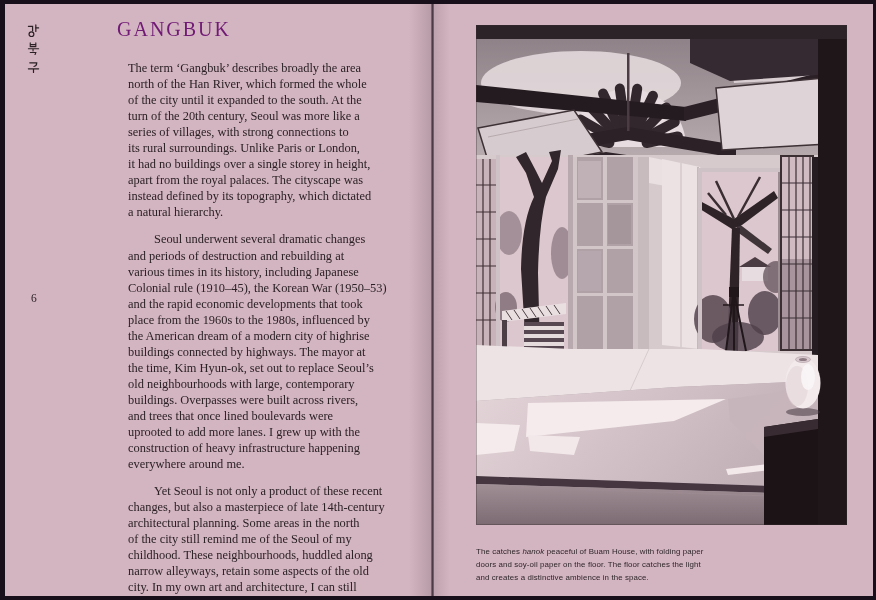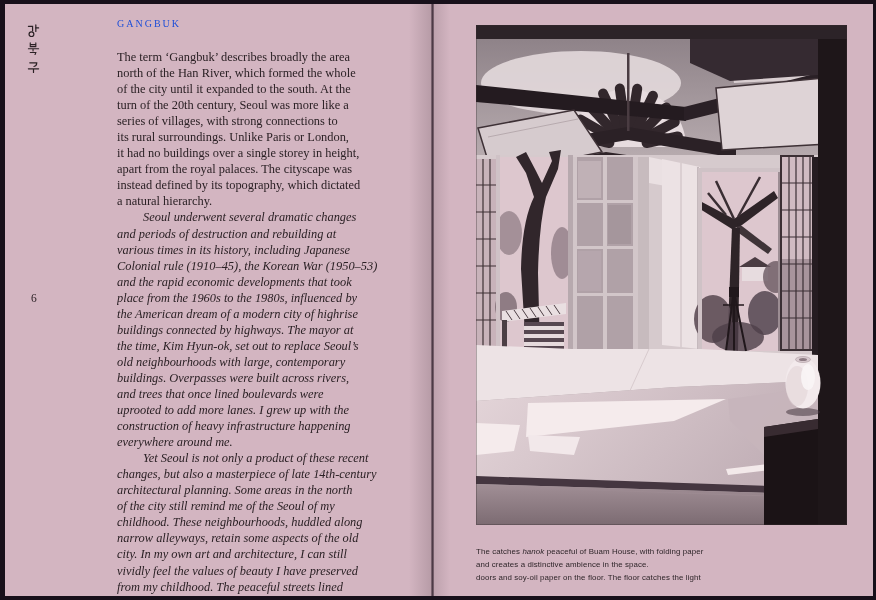--- a/index.html
+++ b/index.html
@@ -10,26 +10,26 @@
           background:linear-gradient(90deg,#8d7480,#463540 55%,#8d7480);}
   .gutter-shade-l{position:absolute;left:404px;top:0;width:22px;height:100%;
           background:linear-gradient(90deg,rgba(58,42,50,0),rgba(58,42,50,.18));}
   .gutter-shade-r{position:absolute;left:429px;top:0;width:16px;height:100%;
           background:linear-gradient(90deg,rgba(58,42,50,.14),rgba(58,42,50,0));}
 
   
   .spine-label{position:absolute;left:22px;top:20px;display:flex;flex-direction:column;gap:5px;}
   .spine-label svg{display:block;}
   .page-number{position:absolute;left:26px;top:288px;font-size:11.5px;color:#2b2125;}
-  .chapter-title{position:absolute;left:112px;top:14px;font-size:10px;letter-spacing:2px;
-          color:#1d4ed8;}
+  .chapter-title{position:absolute;left:112px;top:14px;font-size:20px;letter-spacing:2px;
+          color:#701a75;}
   .body-text{position:absolute;left:112px;top:45px;width:316px;height:548px;overflow:hidden;
           font-size:12.4px;line-height:16.05px;color:#2b2125;}
-  .body-text p{margin:0;white-space:pre-line;}
-  .body-text p.indent{text-indent:26px;font-style:italic;}
+  .body-text p{margin:11px;white-space:pre-line;}
+  .body-text p.indent{text-indent:26px;}
 
   
   .photo{position:absolute;left:471px;top:21px;width:371px;height:500px;}
   .caption{position:absolute;left:471px;top:541px;width:270px;
           font-family:"Liberation Sans","DejaVu Sans",sans-serif;
           font-size:7.9px;line-height:13px;color:#2e2529;letter-spacing:.1px;}
   .caption em{font-style:italic;}
 </style>
 </head>
 <body>
@@ -260,21 +260,21 @@
           <ellipse cx="327" cy="334.5" rx="7.5" ry="3" fill="#d8c9ce" stroke="#b3a2a8" stroke-width=".7"></ellipse>
           <ellipse cx="327" cy="334.5" rx="4" ry="1.6" fill="#8e7b83"></ellipse>
         </g>
 
         <rect x="0.5" y="0.5" width="370" height="499" fill="none" stroke="#3a2d32" opacity=".35"></rect>
       </svg>
     </div>
 
     <div class="caption">
       <div class="cap-line"><span>The catches </span><em>hanok</em><span> peaceful of Buam House, with folding paper</span></div>
+      <div class="cap-line">doors and soy-oil paper on the floor. The floor catches the light</div>
       <div class="cap-line">and creates a distinctive ambience in the space.</div>
-      <div class="cap-line">doors and soy-oil paper on the floor. The floor catches the light</div>
     </div>
 
     <div class="gutter-shade-l"></div>
     <div class="gutter-shade-r"></div>
     <div class="gutter"></div>
   </div>
 </div>
 
 </body></html>

